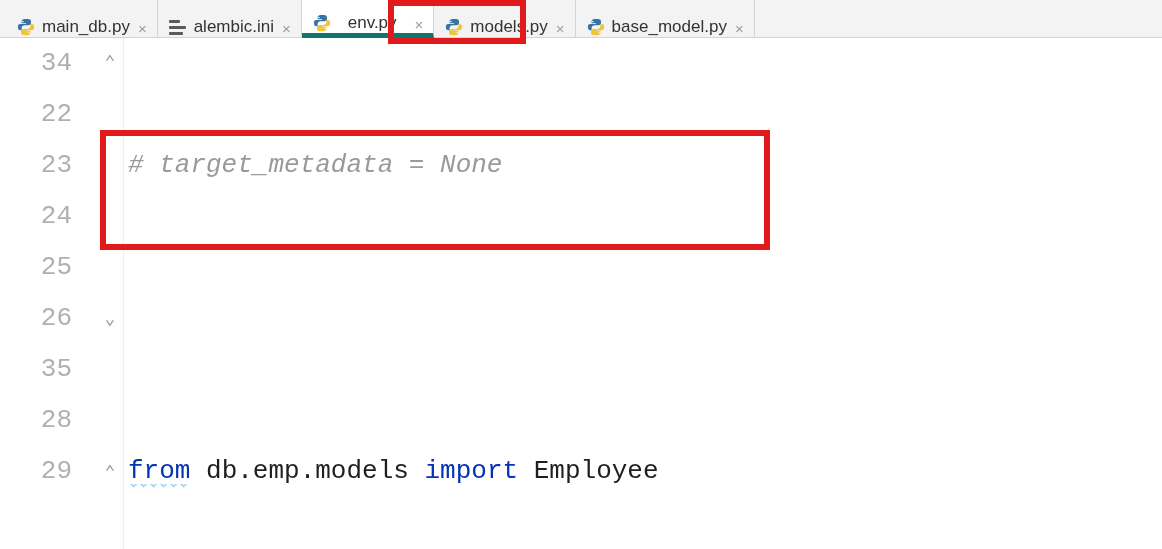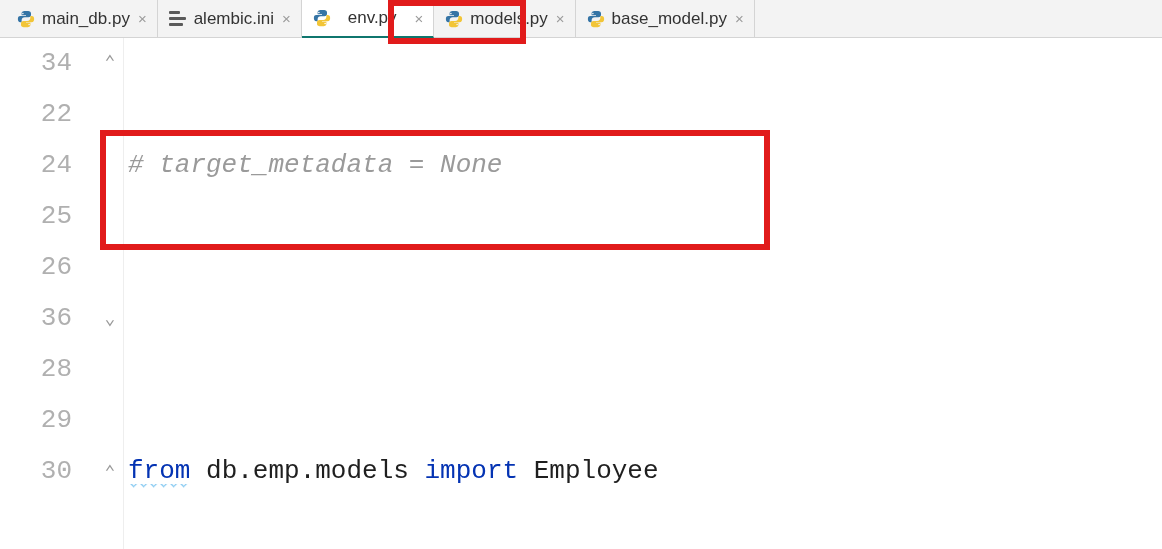--- a/index.html
+++ b/index.html
@@ -16,31 +16,31 @@
   .tabbar {
     height: 38px;
     background: #f3f3f3;
     border-bottom: 1px solid #d4d4d4;
     display: flex;
     align-items: stretch;
     padding-left: 6px;
   }
   .tab {
     display: flex;
-    align-items: center;
+    align-items: flex-end;
     padding: 0 8px 0 10px;
     gap: 6px;
     border-right: 1px solid #d4d4d4;
     background: #f3f3f3;
     font-size: 17px;
     color: #333;
     cursor: pointer;
     position: relative;
   }
-  .tab.active { background: #fff; border-bottom:2px solid #0f766e; margin-bottom:-1px;gap:16px; }
+  .tab.active { background: #fff; border-bottom:5px solid #0f766e; margin-bottom:-1px;gap:16px; }
   .tab .label { white-space: nowrap; }
   .tab .closer { color:#9b9b9b; font-size:15px; padding:0 2px; cursor:pointer; }
 
   .pyicon {
     width:20px; height:20px;
     display:inline-flex; align-items:center; justify-content:center;
     position:relative;
   }
   .pyicon svg { width:20px; height:20px; }
   .iniicon {
@@ -168,27 +168,27 @@
     </span>
     <span class="label">base_model.py</span>
     <span class="closer">×</span>
   </div>
 </div>
 
 <div class="editor">
   <div class="gutter" id="gutter">
         <div style="height: 51px;">34</div>
         <div style="height: 51px;">22</div>
+        <div style="height: 51px;">23</div>
         <div style="height: 51px;">24</div>
         <div style="height: 51px;">25</div>
         <div style="height: 51px; padding-left: 15px;">26</div>
-        <div style="height: 51px;">36</div>
+        <div style="height: 51px;">35</div>
         <div style="height: 51px;">28</div>
         <div style="height: 51px; font-family: Liberation Mono, monospace;">29</div>
-        <div style="height: 51px;">30</div>
       </div>
   <div class="fold-col">
     <span class="fold-mark" style="top:16px;">⌃</span>
     <span class="fold-mark" style="top:272px;">⌄</span>
     <span class="fold-mark" style="top:426px;">⌃</span>
   </div>
   <div class="code">
     <div class="codeline"><span class="comment"># target_metadata = None</span></div>
     <div class="codeline"></div>
     <div class="codeline"><span class="kw squiggle">from</span> <span>db.emp.models</span> <span class="kw">import</span> <span>Employee</span></div>

